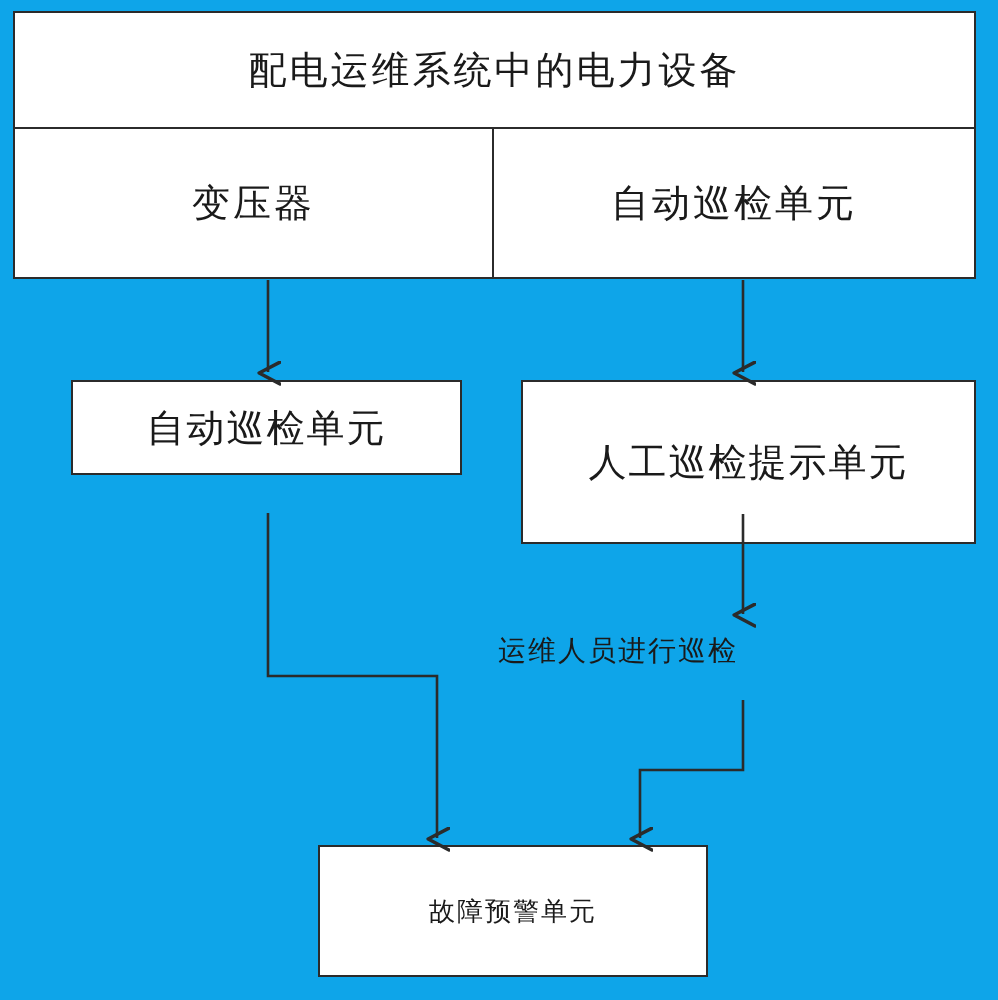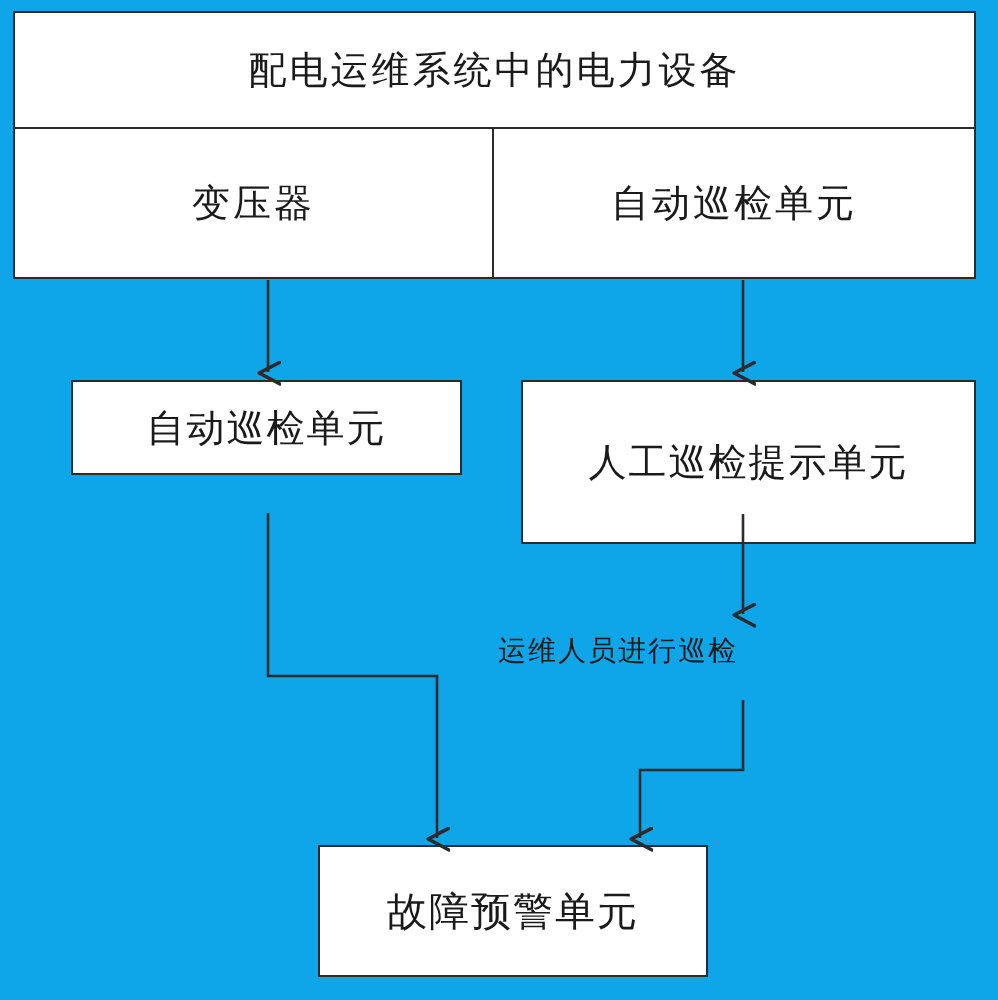--- a/index.html
+++ b/index.html
@@ -102,21 +102,21 @@
     height: 164px;
   }
   #box-manual-prompt .box-label { font-size: 38px; }
 
   #box-fault-warning {
     left: 318px;
     top: 845px;
     width: 390px;
     height: 132px;
   }
-  #box-fault-warning .box-label { font-size: 40px; }
+  #box-fault-warning .box-label { font-size: 26px; }
 
   
   #node-staff-inspect {
     position: absolute;
     left: 498px;
     top: 632px;
     width: 455px;
     font-size: 28px;
     letter-spacing: 2px;
     color: #1a1a1a;

